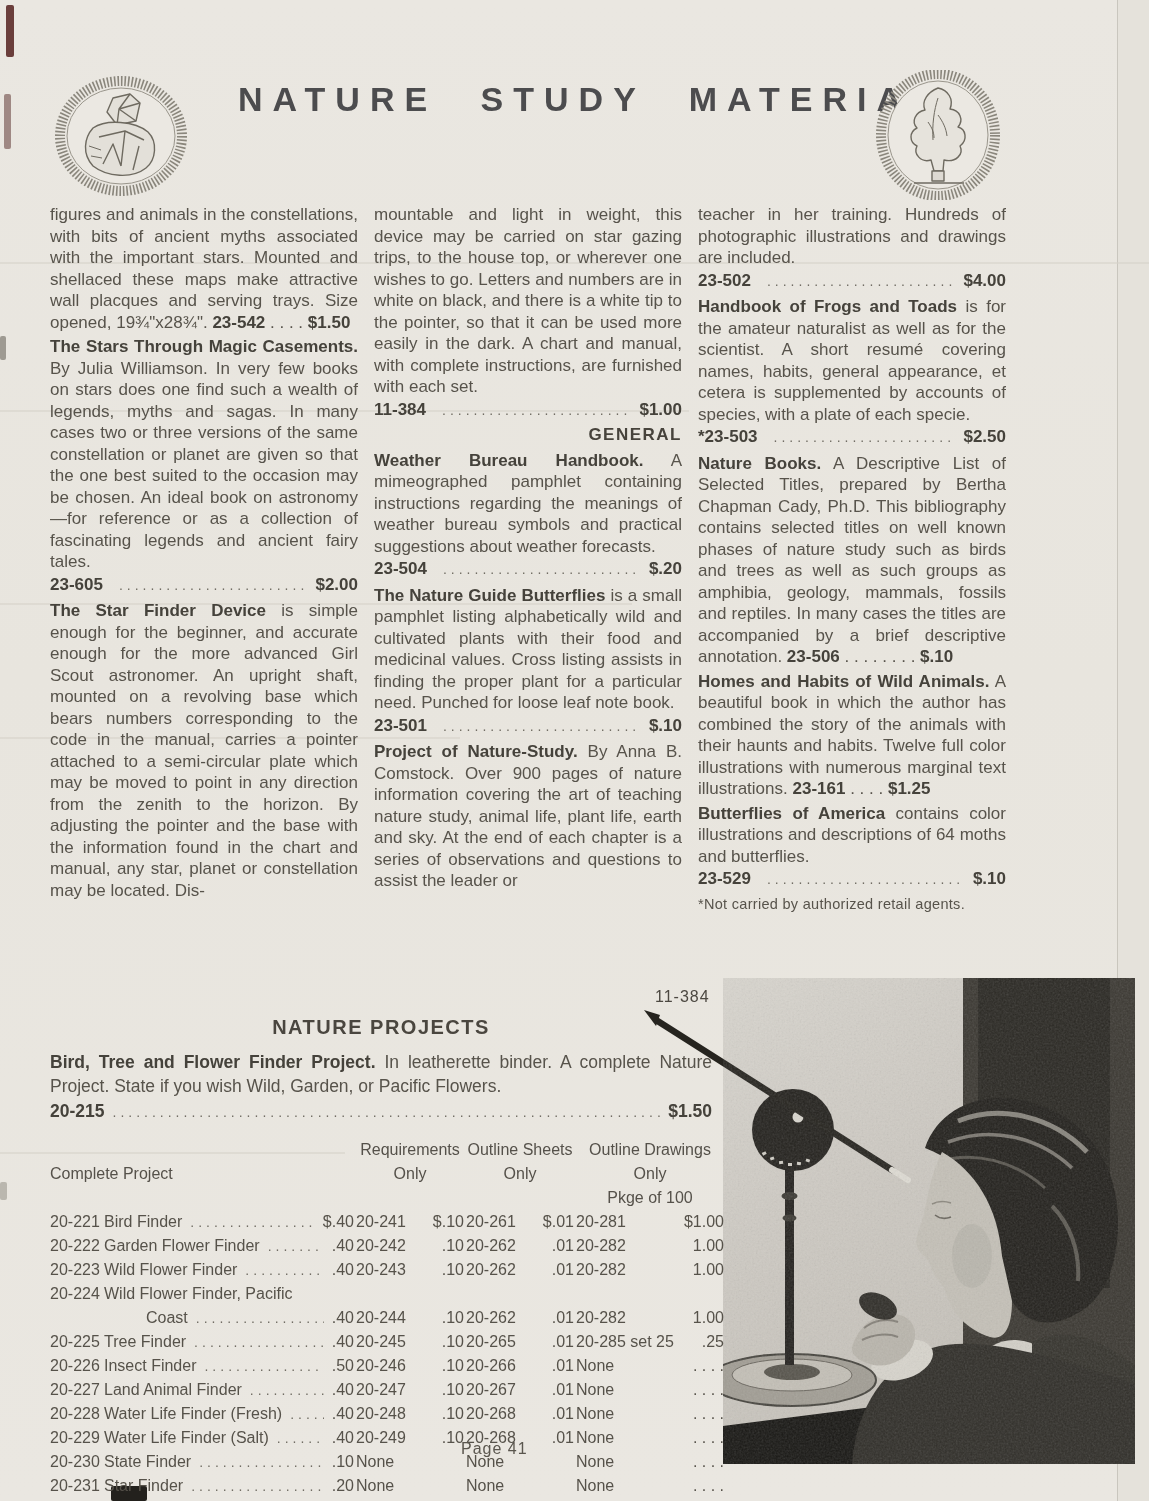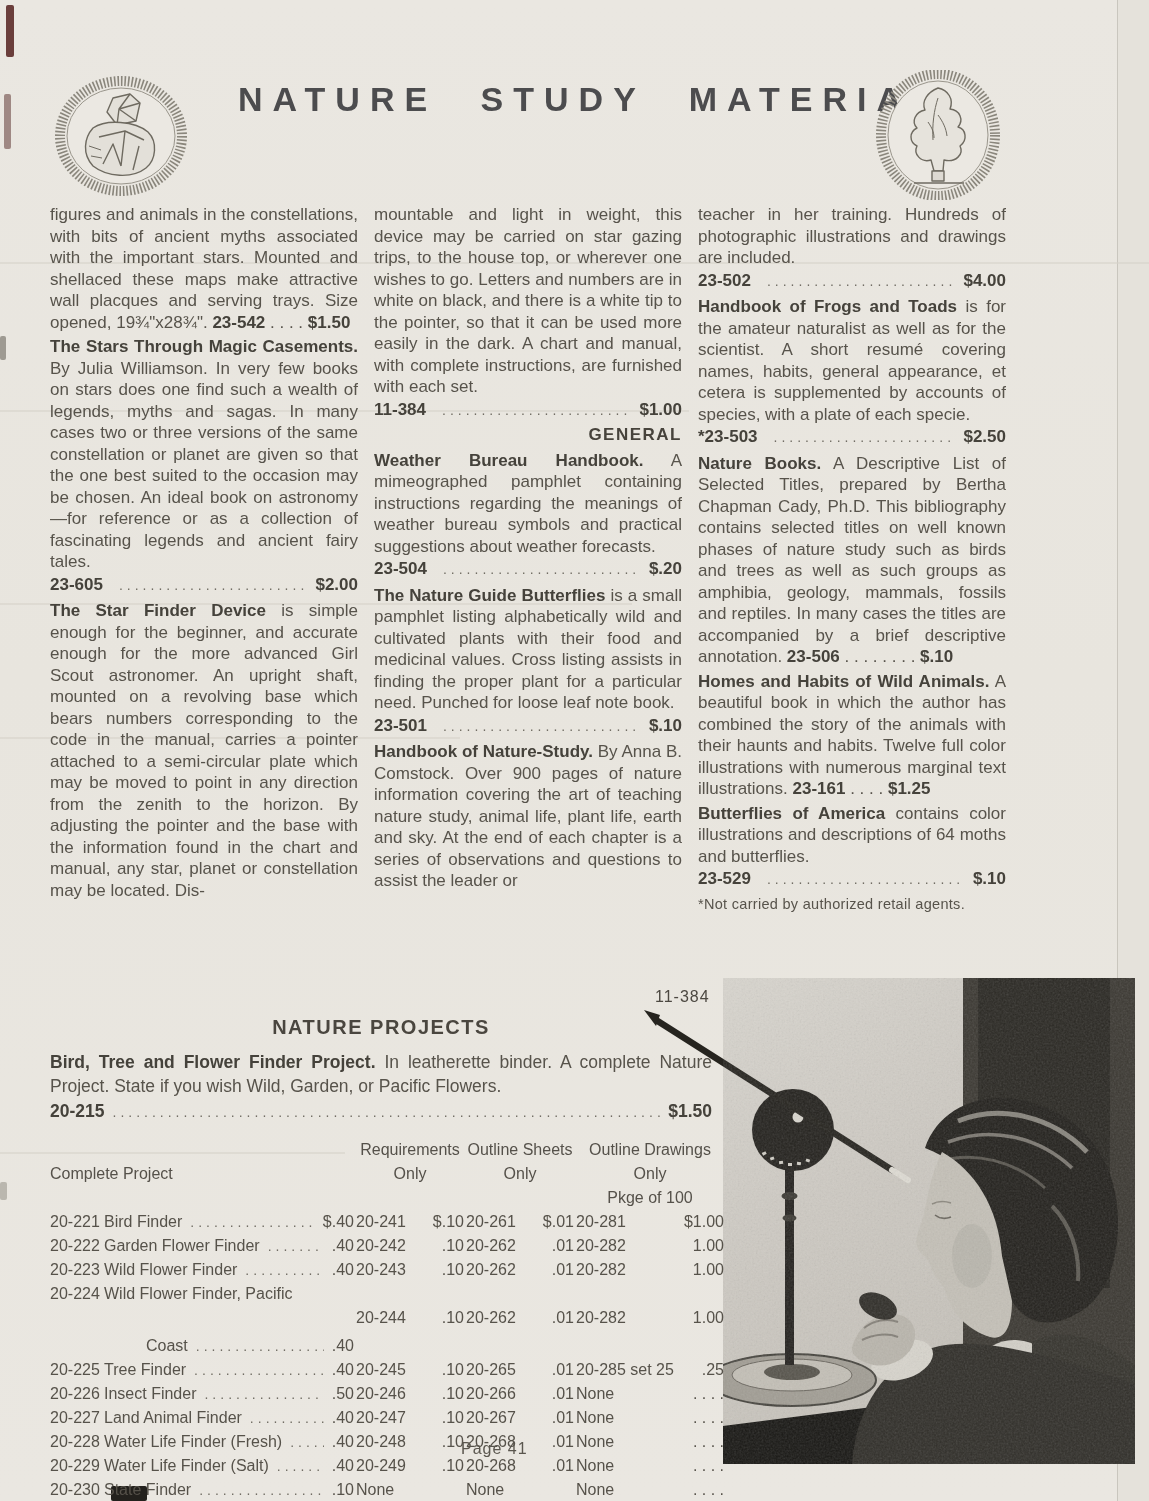--- a/index.html
+++ b/index.html
@@ -116,21 +116,21 @@
           <span class="code">23-504</span>
           <span class="leader">................................................................................</span>
           <span class="amount">$.20</span>
         </div>
         <p class="para"><b>The Nature Guide Butterflies</b><span> is a small pamphlet listing alphabetically wild and cultivated plants with their food and medicinal values. Cross listing assists in finding the proper plant for a particular need. Punched for loose leaf note book.</span></p>
         <div class="price-line">
           <span class="code">23-501</span>
           <span class="leader">................................................................................</span>
           <span class="amount">$.10</span>
         </div>
-        <p class="para"><b>Handbook of Nature-Study.</b><span> By Anna B. Comstock. Over 900 pages of nature information covering the art of teaching nature study, animal life, plant life, earth and sky. At the end of each chapter is a series of observations and questions to assist the leader or</span></p>
+        <p class="para"><b>Project of Nature-Study.</b><span> By Anna B. Comstock. Over 900 pages of nature information covering the art of teaching nature study, animal life, plant life, earth and sky. At the end of each chapter is a series of observations and questions to assist the leader or</span></p>
       </div>
     <div class="col" id="col-2">
         <p class="para"><span>teacher in her training. Hundreds of photographic illustrations and drawings are included.</span></p>
         <div class="price-line">
           <span class="code">23-502</span>
           <span class="leader">................................................................................</span>
           <span class="amount">$4.00</span>
         </div>
         <p class="para"><b>Handbook of Frogs and Toads</b><span> is for the amateur naturalist as well as for the scientist. A short resumé covering names, habits, general appearance, et cetera is supplemented by accounts of species, with a plate of each specie.</span></p>
         <div class="price-line">
@@ -277,21 +277,21 @@
           <div style="grid-area: 6 / 3;">20-243</div>
           <div class="num" style="grid-area: 6 / 4;">.10</div>
           <div style="grid-area: 6 / 5;">20-262</div>
           <div class="num" style="grid-area: 6 / 6;">.01</div>
           <div style="grid-area: 6 / 7;">20-282</div>
           <div class="num" style="grid-area: 6 / 8;">1.00</div>
           <div style="grid-area: 7 / 1;">20-224</div>
           <div class="cell-name" style="grid-area: 7 / 2;">
             <span class="nm">Wild Flower Finder, Pacific</span>
           </div>
-          <div class="cell-name indent2" style="grid-area: 8 / 2; margin-top: 28px;">
+          <div class="cell-name indent2" style="grid-area: 8 / 2;">
             <span class="nm">Coast</span>
             <span class="leader">................................................................................</span>
             <span>.40</span>
           </div>
           <div style="grid-area: 8 / 3;">20-244</div>
           <div class="num" style="grid-area: 8 / 4;">.10</div>
           <div style="grid-area: 8 / 5;">20-262</div>
           <div class="num" style="grid-area: 8 / 6;">.01</div>
           <div style="grid-area: 8 / 7;">20-282</div>
           <div class="num" style="grid-area: 8 / 8;">1.00</div>

